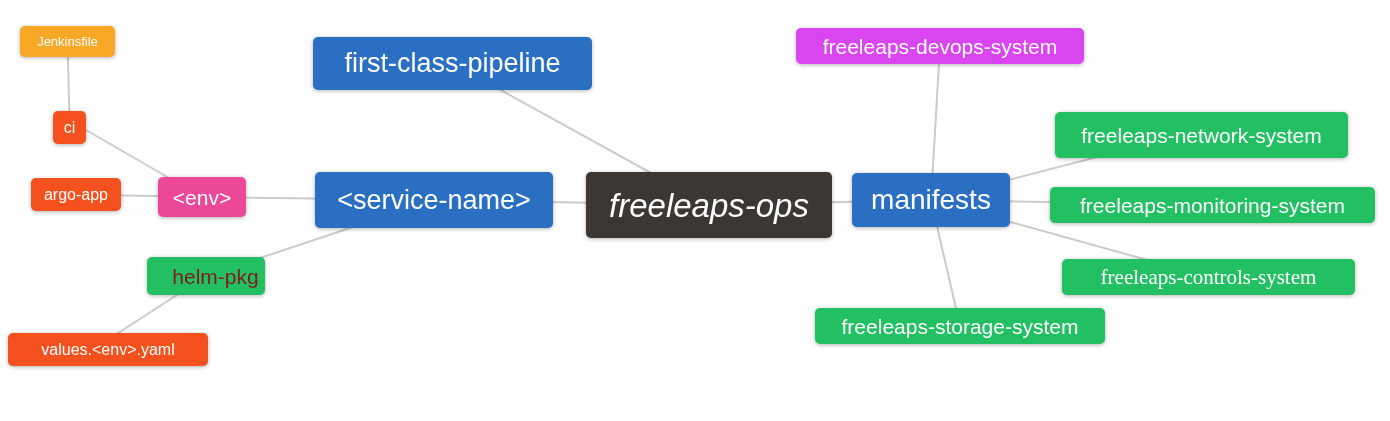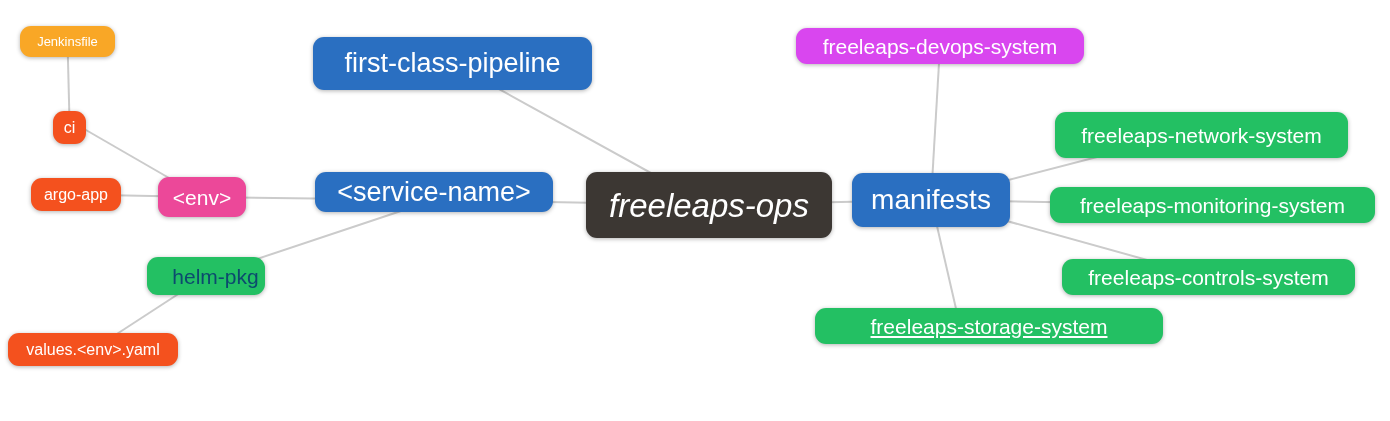--- a/index.html
+++ b/index.html
@@ -31,21 +31,21 @@
     height: 421px;
     z-index: 1;
   }
   .node {
     position: absolute;
     display: flex;
     align-items: center;
     justify-content: center;
     box-sizing: border-box;
     color: #ffffff;
-    border-radius: 11px;
+    border-radius: 5px;
     white-space: nowrap;
     box-shadow: 0 1px 4px rgba(0,0,0,0.30);
     cursor: pointer;
     line-height: 1;
     user-select: none;
   }
 </style>
 </head>
 <body>
 
@@ -64,25 +64,25 @@
       <line x1="931" y1="200" x2="1201.5" y2="130" stroke="#CBCBCB" stroke-width="2"></line>
       <line x1="931" y1="200" x2="1212.5" y2="205" stroke="#CBCBCB" stroke-width="2"></line>
       <line x1="931" y1="200" x2="1208.5" y2="277" stroke="#CBCBCB" stroke-width="2"></line>
       <line x1="931" y1="200" x2="960" y2="326" stroke="#CBCBCB" stroke-width="2"></line>
     </svg>
   <div class="nodes-layer">
       <div class="node" style="left: 20px; top: 26px; width: 95px; height: 31px; font-size: 13px; background: rgb(249, 167, 38); color: rgb(255, 255, 255);">Jenkinsfile</div>
       <div class="node" style="left: 53px; top: 104px; width: 33px; height: 33px; font-size: 16px; background: rgb(244, 81, 30); color: rgb(255, 255, 255); margin-top: 7px;">ci</div>
       <div class="node" style="left: 31px; top: 178px; width: 90px; height: 33px; font-size: 16px; background: rgb(244, 81, 30); color: rgb(255, 255, 255);">argo-app</div>
       <div class="node" style="left: 158px; top: 177px; width: 88px; height: 40px; font-size: 21px; background: #ec4899; color: rgb(255, 255, 255);">&lt;env&gt;</div>
-      <div class="node" style="left: 147px; top: 257px; width: 118px; height: 38px; font-size: 21px; background: rgb(35, 192, 99); color: #0c4a6e; padding-left: 19px;">helm-pkg</div>
-      <div class="node" style="left: 8px; top: 333px; width: 170px; height: 33px; font-size: 16px; background: rgb(244, 81, 30); color: rgb(255, 255, 255);">values.&lt;env&gt;.yaml</div>
+      <div class="node" style="left: 147px; top: 257px; width: 118px; height: 38px; font-size: 21px; background: rgb(35, 192, 99); color: #7f1d1d; padding-left: 19px;">helm-pkg</div>
+      <div class="node" style="left: 8px; top: 333px; width: 200px; height: 33px; font-size: 16px; background: rgb(244, 81, 30); color: rgb(255, 255, 255);">values.&lt;env&gt;.yaml</div>
       <div class="node" style="left: 313px; top: 37px; width: 279px; height: 53px; font-size: 27px; background: rgb(42, 111, 193); color: rgb(255, 255, 255); text-align: right;">first-class-pipeline</div>
-      <div class="node" style="left: 315px; top: 172px; width: 238px; height: 40px; font-size: 27px; background: rgb(42, 111, 193); color: rgb(255, 255, 255);">&lt;service-name&gt;</div>
+      <div class="node" style="left: 315px; top: 172px; width: 238px; height: 56px; font-size: 27px; background: rgb(42, 111, 193); color: rgb(255, 255, 255);">&lt;service-name&gt;</div>
       <div class="node" style="left: 586px; top: 172px; width: 246px; height: 66px; font-size: 33px; background: rgb(60, 55, 51); color: rgb(255, 255, 255); font-style: italic;">freeleaps-ops</div>
       <div class="node" style="left: 852px; top: 173px; width: 158px; height: 54px; font-size: 28px; background: rgb(42, 111, 193); color: rgb(255, 255, 255);">manifests</div>
       <div class="node" style="left: 796px; top: 28px; width: 288px; height: 36px; font-size: 21px; background: #d946ef; color: rgb(255, 255, 255);">freeleaps-devops-system</div>
       <div class="node" style="left: 1055px; top: 112px; width: 293px; height: 46px; font-size: 21px; background: rgb(35, 192, 99); color: rgb(255, 255, 255);">freeleaps-network-system</div>
       <div class="node" style="left: 1050px; top: 187px; width: 325px; height: 36px; font-size: 21px; background: rgb(35, 192, 99); color: rgb(255, 255, 255);">freeleaps-monitoring-system</div>
-      <div class="node" style="left: 1062px; top: 259px; width: 293px; height: 36px; font-size: 21px; background: rgb(35, 192, 99); color: rgb(255, 255, 255);">freeleaps-controls-system</div>
-      <div class="node" style="left: 815px; top: 308px; width: 348px; height: 36px; font-size: 21px; background: rgb(35, 192, 99); color: rgb(255, 255, 255); text-decoration: underline;">freeleaps-storage-system</div>
+      <div class="node" style="left: 1062px; top: 259px; width: 293px; height: 36px; font-size: 21px; background: rgb(35, 192, 99); color: rgb(255, 255, 255); font-family: Liberation Serif, serif;">freeleaps-controls-system</div>
+      <div class="node" style="left: 815px; top: 308px; width: 290px; height: 36px; font-size: 21px; background: rgb(35, 192, 99); color: rgb(255, 255, 255);">freeleaps-storage-system</div>
     </div>
 </div>
 
 </body></html>

